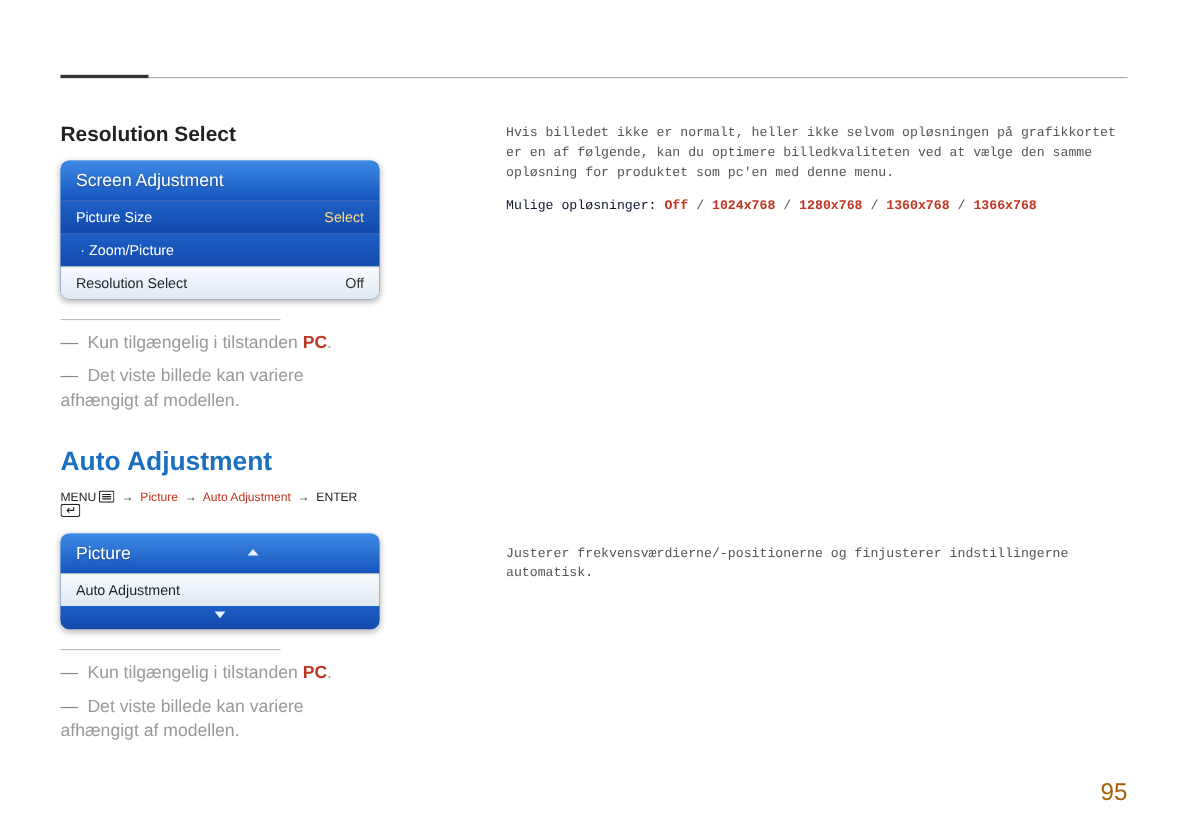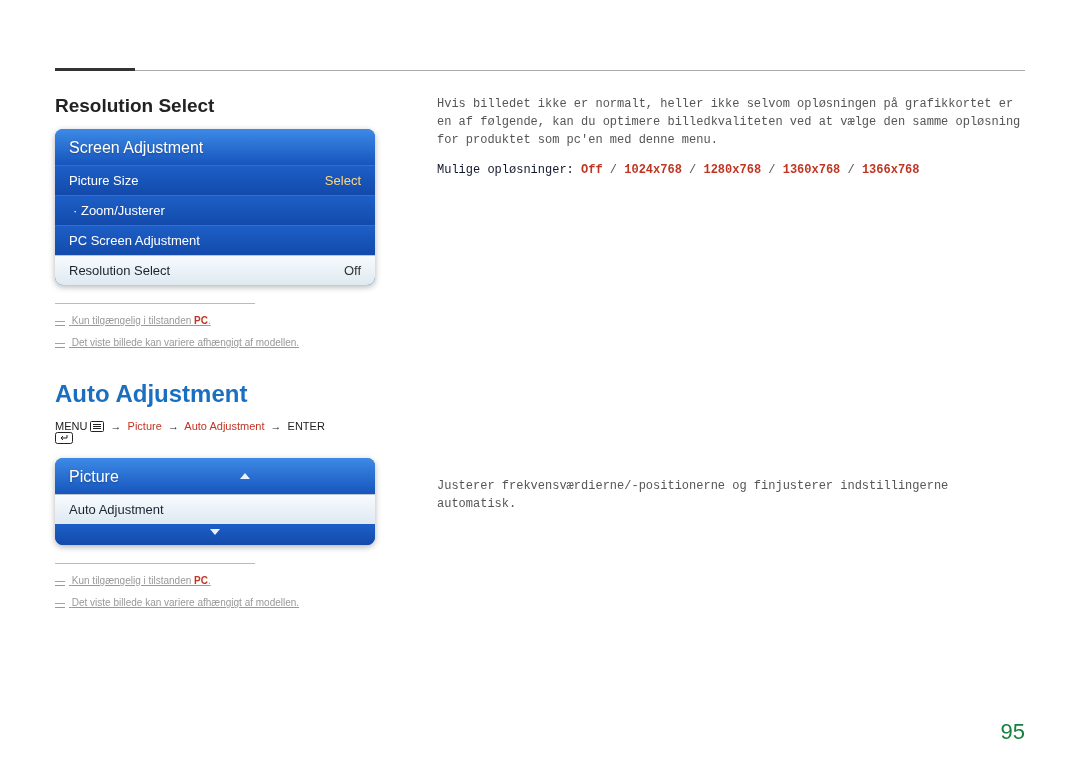--- a/index.html
+++ b/index.html
@@ -25,39 +25,39 @@
   .top-rule-bold {
     position: absolute;
     top: 68px;
     left: 55px;
     width: 80px;
     height: 3px;
     background: #333;
   }
   .columns {
     display: flex;
-    gap: 92px;
-    margin-top: 35px;
+    gap: 115px;
+    margin-top: 52px;
   }
   .left-col { width: 290px; }
   .right-col { flex: 1; font-size: 12px; line-height: 1.5; color: #555; font-family: Liberation Mono, monospace; }
   h2.section-title {
     font-size: 19px;
     font-weight: 700;
     color: #222;
     margin-bottom: 12px;
   }
   h2.section-title-blue {
     font-size: 24px;
     font-weight: 600;
     color: #1b6fc1;
     margin-bottom: 12px;
   }
   .menu-box {
-    width: 320px;
+    width: 290px;
     border-radius: 8px;
     overflow: hidden;
     background: linear-gradient(to bottom,#2a6fd4,#0b3d99);
     box-shadow: 0 2px 6px rgba(0,0,0,.3);
     color: #fff;
     font-size: 13px;
     margin-bottom: 18px;
   }
   .menu-header {
     padding: 10px 14px 8px;
@@ -82,25 +82,24 @@
   .menu-row.highlight .val { color: #333; }
   .menu-row .val { color: #cfe4ff; font-size: 13px; }
   .menu-row.picture-size .val { color: #ffd780; }
   .menu-row.sub { padding-left: 18px; }
   .footnote-rule {
     width: 200px;
     border-top: 1px solid #bbb;
     margin: 8px 0 10px 0;
   }
   .footnote {
-    font-size: 10px;
+    font-size: 16px;
     color: #999;
     margin-bottom: 8px;
     line-height: 1.4;
-    text-decoration: underline;
   }
   .footnote .dash { color: #888; margin-right: 4px; }
   .footnote .red { color: #c03522; font-weight: 600; }
   .nav-path {
     font-size: 11px;
     font-weight: 400;
     color: #222;
     margin-bottom: 14px;
   }
   .nav-path .red { color: #c03522; }
@@ -108,24 +107,24 @@
   .nav-path .icon {
     display: inline-block;
     vertical-align: -2px;
   }
   .icon-menu svg, .icon-enter svg { display:block; }
   .right-col p { margin-bottom: 12px; }
   .opt-label { color:#0f172a; }
   .opt-red { color:#c03522; font-weight:600; }
   .page-number {
     position: absolute;
-    bottom: 18px;
+    bottom: 30px;
     right: 55px;
     font-size: 22px;
-    color: #15803d;
+    color: #a16207;
     font-weight: 400;
   }
   .tri-up, .tri-down {
     width:0;height:0;border-left:5px solid transparent;border-right:5px solid transparent;
     margin: 3px auto;
   }
   .tri-up { border-bottom:6px solid #eaf2ff; }
   .tri-down { border-top:6px solid #eaf2ff; }
   .menu-arrow-row { text-align:center; padding: 2px 0 4px; background: linear-gradient(to bottom,#1d5fc7,#134aab); }
   .menu-header-with-arrow { display:flex; align-items:center; gap:10px; }
@@ -144,24 +143,21 @@
 
       <h2 class="section-title">Resolution Select</h2>
 
       <div class="menu-box">
         <div class="menu-header">Screen Adjustment</div>
         <div class="menu-row picture-size">
           <span>Picture Size</span>
           <span class="val">Select</span>
         </div>
         <div class="menu-row sub">
-          <span>· Zoom/Justerer</span>
-        </div>
-        <div class="menu-row">
-          <span>PC Screen Adjustment</span>
+          <span>· Zoom/Picture</span>
         </div>
         <div class="menu-row highlight">
           <span>Resolution Select</span>
           <span class="val">Off</span>
         </div>
       </div>
 
       <div class="footnote-rule"></div>
       <div class="footnote">
         <span class="dash">―</span>

